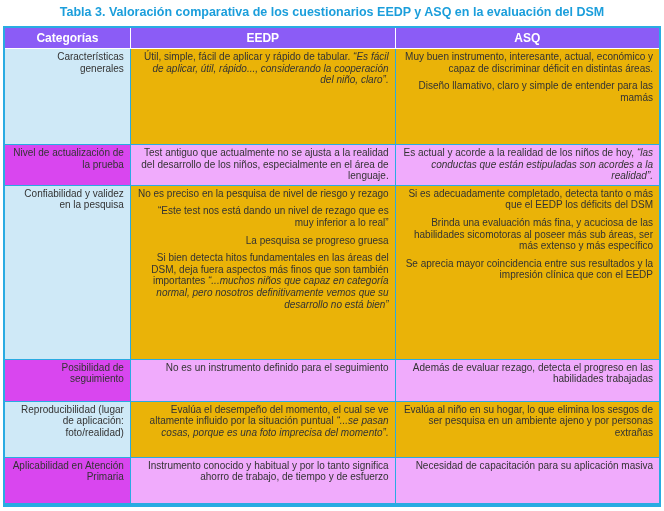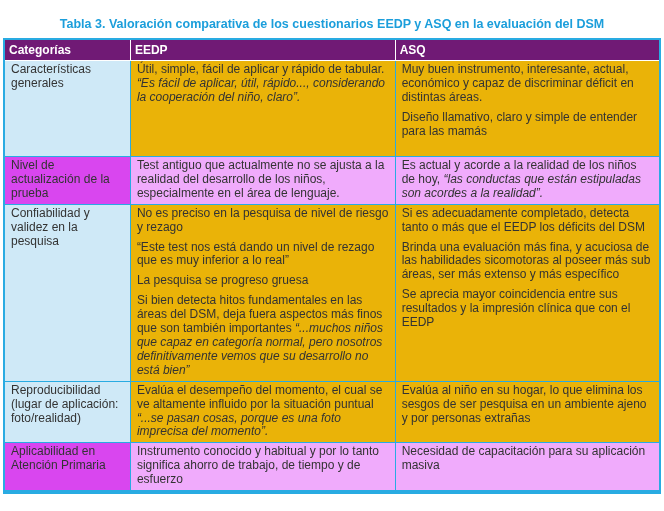--- a/index.html
+++ b/index.html
@@ -6,21 +6,21 @@
     margin: 0;
     padding: 0;
     background: #ffffff;
     font-family: "Liberation Sans", sans-serif;
     width: 664px;
   }
   .page {
     width: 664px;
     height: 511px;
     box-sizing: border-box;
-    padding-top: 17px;
+    padding-top: 5px;
   }
   .table-title {
     text-align: center;
     color: #1b9edb;
     font-weight: bold;
     font-size: 12.5px;
     margin: 0 0 7px 0;
     letter-spacing: 0;
   }
   table.cmp {
@@ -28,37 +28,38 @@
     width: 658px;
     margin: 0 auto;
     border: 2px solid #29abe2;
     border-bottom-width: 4px;
     table-layout: fixed;
   }
   col.c-cat  { width: 126px; }
   col.c-eedp { width: 264px; }
   col.c-asq  { width: 264px; }
   th {
-    background: #701a75;
+    background: #8b5cf6;
     color: #ffffff;
     font-weight: bold;
     font-size: 12px;
     padding: 3px 4px;
     border-left: 1px solid #ffffff;
     border-bottom: 1px solid #ffffff;
-    text-align: left;
+    text-align: center;
   }
   th:first-child { border-left: none; }
   td {
     border: 1px solid #29abe2;
     vertical-align: top;
     padding: 2px 6px 3px 6px;
-    font-size: 12px;
+    font-size: 10px;
     line-height: 1.16;
     color: #333333;
+    text-align: right;
   }
   td p { margin: 0 0 6px 0; }
   td p:last-child { margin-bottom: 0; }
   .cat-cell { background: #cfe9f7; }
   .row-pale .data-cell { background: #eab308; }
   .row-blue .data-cell { background: #f0abfc; }
   .row-blue .cat-cell  { background: #d946ef; }
   em { font-style: italic; }
   
   tr.r0 td { height: 90px; }
@@ -114,20 +115,29 @@
             <p><span>“Este test nos está dando un nivel de rezago que es muy inferior a lo real”</span></p>
             <p><span>La pesquisa se progreso gruesa</span></p>
             <p><span>Si bien detecta hitos fundamentales en las áreas del DSM, deja fuera aspectos más finos que son también importantes </span><em>“...muchos niños que capaz en categoría normal, pero nosotros definitivamente vemos que su desarrollo no está bien”</em></p>
           </td>
           <td class="data-cell">
             <p><span>Si es adecuadamente completado, detecta tanto o más que el EEDP los déficits del DSM</span></p>
             <p><span>Brinda una evaluación más fina, y acuciosa de las habilidades sicomotoras al poseer más sub áreas, ser más extenso y más específico</span></p>
             <p><span>Se aprecia mayor coincidencia entre sus resultados y la impresión clínica que con el EEDP</span></p>
           </td>
         </tr>
+        <tr class="row-blue r3">
+          <td class="cat-cell">Posibilidad de seguimiento</td>
+          <td class="data-cell">
+            <p><span>No es un instrumento definido para el seguimiento</span></p>
+          </td>
+          <td class="data-cell">
+            <p><span>Además de evaluar rezago, detecta el progreso en las habilidades trabajadas</span></p>
+          </td>
+        </tr>
         <tr class="row-pale r4">
           <td class="cat-cell">Reproducibilidad (lugar de aplicación: foto/realidad)</td>
           <td class="data-cell">
             <p><span>Evalúa el desempeño del momento, el cual se ve altamente influido por la situación puntual </span><em>“...se pasan cosas, porque es una foto imprecisa del momento”.</em></p>
           </td>
           <td class="data-cell">
             <p><span>Evalúa al niño en su hogar, lo que elimina los sesgos de ser pesquisa en un ambiente ajeno y por personas extrañas</span></p>
           </td>
         </tr>
         <tr class="row-blue r5">

